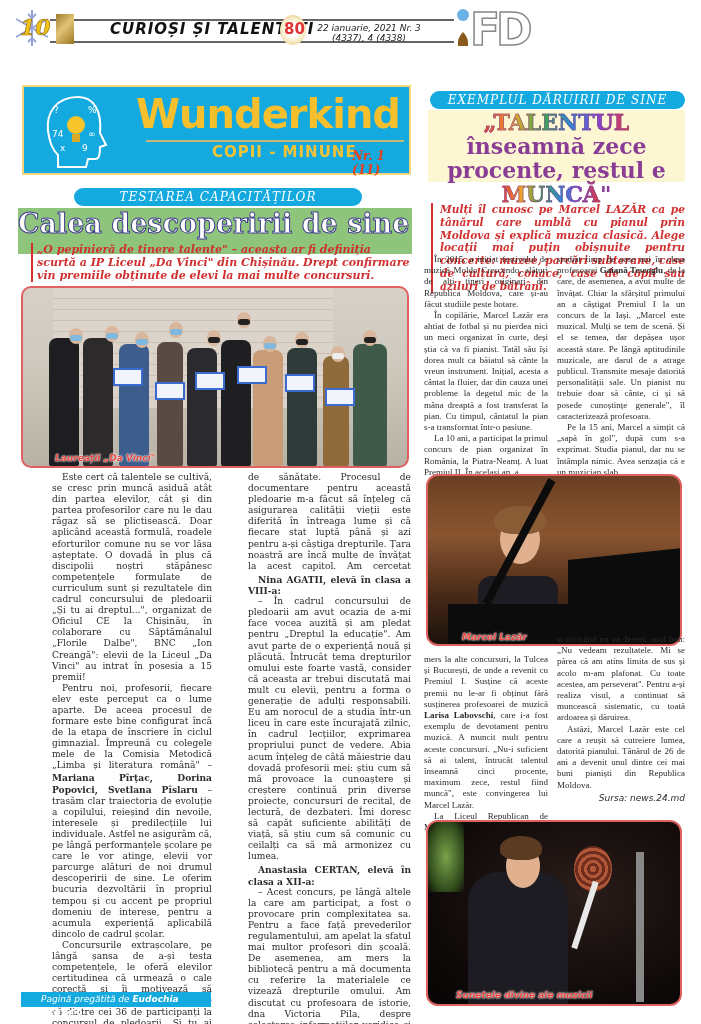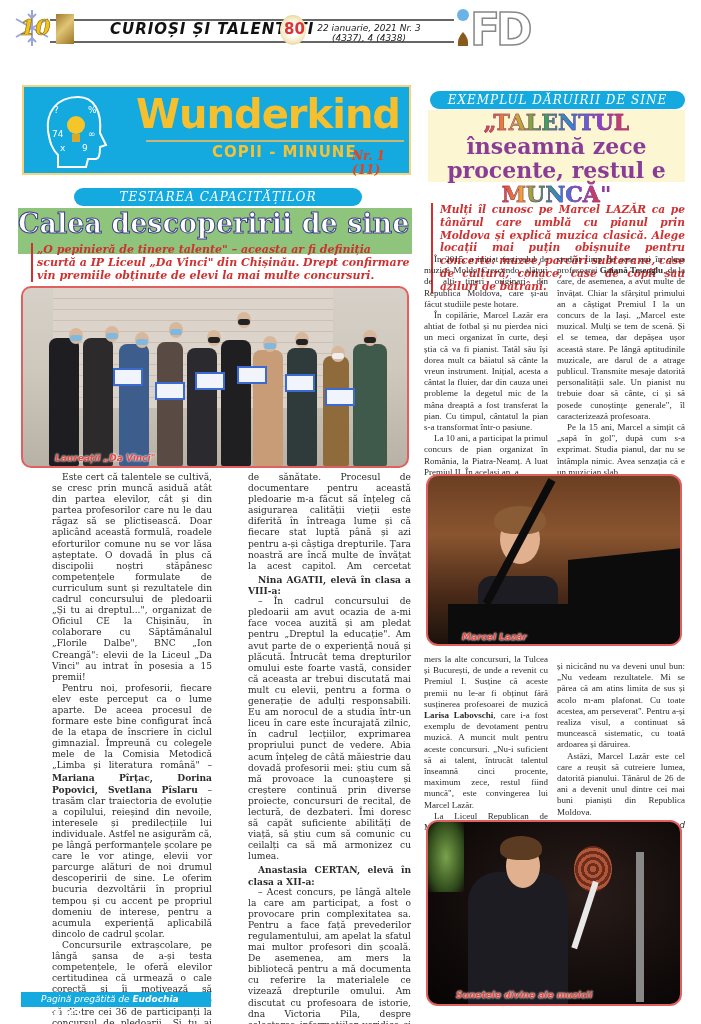--- a/index.html
+++ b/index.html
@@ -53,21 +53,21 @@
   .kicker-right { position: absolute; left: 430px; top: 91px; width: 255px; height: 18px; background: #14a9df; border-radius: 9px; text-align: center; font: italic 12px "DejaVu Serif", serif; color: #fff; line-height: 18px; letter-spacing: 1px; }
   .title-right { position: absolute; left: 428px; top: 110px; width: 257px; height: 72px; background: #fdf6d3; text-align: center; font: bold 22px "DejaVu Serif", serif; color: #8a3d96; line-height: 24px; }
   .rainbow { background: linear-gradient(90deg,#e23b3b,#f0a42d,#3fa648,#2f86d6,#8b43c8,#e23b3b); -webkit-background-clip: text; background-clip: text; color: transparent; -webkit-text-stroke: 0.5px #7a3c8a; }
   .lead-right { position: absolute; left: 431px; top: 203px; width: 254px; font: italic bold 10.6px "DejaVu Serif", serif; color: #d03030; line-height: 12.8px; border-left: 2px solid #d03030; padding-left: 7px; text-align: justify; }
   .rcol { position: absolute; font: 9px "DejaVu Sans", sans-serif; line-height: 11.2px; text-align: justify; color: #2b2b2b; }
   .rcol p { text-indent: 10px; font-family: Liberation Serif, serif; }
   .rcol b { font-weight: bold; }
   .rc1 { left: 424px; top: 254px; width: 124px; }
   .rc2 { left: 557px; top: 254px; width: 128px; }
   .rc3 { left: 424px; top: 654px; width: 124px; }
-  .rc4 { left: 557px; top: 661px; width: 128px; }
+  .rc4 { left: 557px; top: 634px; width: 128px; }
   .source { text-align: right; font: italic 9px "DejaVu Sans", sans-serif; margin-top: 2px; }
 
   .photo-r1 { position: absolute; left: 426px; top: 474px; width: 256px; height: 172px; border: 2px solid #e06060; border-radius: 12px; overflow: hidden; background: linear-gradient(180deg,#6b3f22 0%,#8a5530 35%,#4a2a18 70%,#1b120c 100%); }
   .photo-r2 { position: absolute; left: 426px; top: 820px; width: 256px; height: 186px; border: 2px solid #e06060; border-radius: 12px; overflow: hidden; background: radial-gradient(ellipse at 60% 40%,#2a1d1a 0%,#120c0b 60%,#060404 100%); }
   .piano-lid { position: absolute; background: #0c0c0c; }
   .face { position: absolute; border-radius: 50%; background: #e1b08e; }
   .hair { position: absolute; border-radius: 50% 50% 40% 40%; background: #8a5c35; }
   .suit { position: absolute; background: #1c1c22; border-radius: 14px 14px 0 0; }
 </style>
 </head>

